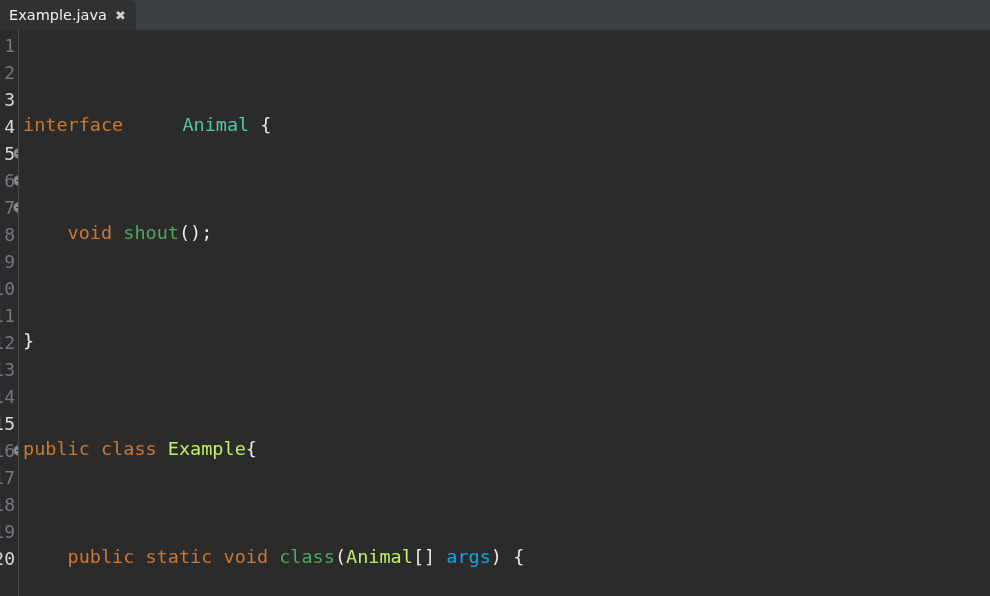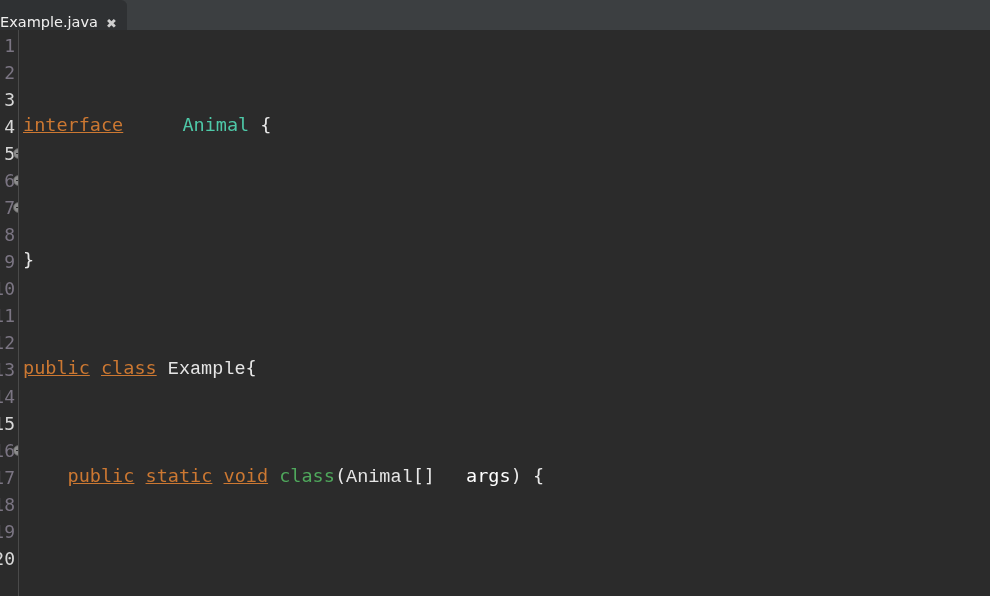--- a/index.html
+++ b/index.html
@@ -18,22 +18,22 @@
   #tabbar {
     height: 30px;
     background: #3c3f41;
     display: flex;
     align-items: flex-end;
     position: relative;
   }
   .tab {
     height: 30px;
     display: flex;
-    align-items: flex-end;
-    padding: 0 10px 0 0;
+    align-items: center;
+    padding: 0 10px 0 9px;
     font-family: "DejaVu Sans", sans-serif;
     font-size: 14.5px;
     color: #d6d6d6;
     white-space: nowrap;
     box-sizing: border-box;
   }
   .tab.active {
     background: #2f3133;
     color: #f0f0f0;
     border-top-right-radius: 6px;
@@ -133,26 +133,26 @@
     color: #a9b7c6;
   }
   .row {
     height: 27px;
     position: relative;
     padding-left: 4px;
     box-sizing: border-box;
   }
 
   
-  .kw   { color: #cc7832; text-decoration: underline; }
+  .kw   { color: #cc7832; }
   .tcls { color: #4ec9a8; margin-left: 48px; }
   .mth  { color: #4fa85c; }
   .pun  { color: #e8e8e8; }
-  .cls  { color: #e5e5e5; font-family: Liberation Mono, monospace; }
-  .var  { color: #ffffff; margin-left: 20px; }
+  .cls  { color: #bef264; }
+  .var  { color: #0ea5e9; }
 </style>
 </head>
 <body>
 
 <div id="tabbar">
 
   <div class="tab active">
     <span>Example.java</span>
     <span class="closex">✖</span>
   </div>
@@ -188,20 +188,21 @@
     <div class="fold" style="top:118px"></div>
     <div class="fold" style="top:145px"></div>
     <div class="fold" style="top:172px"></div>
     <div class="fold" style="top:415px"></div>
   </div>
 
   <div id="code">
 
     <div class="row"><span class="kw">interface</span> <span class="tcls">Animal</span> <span class="pun">{</span></div>
 
+    <div class="row">    <span class="kw">void</span> <span class="mth">shout</span><span class="pun">();</span></div>
 
     <div class="row"><span class="pun">}</span></div>
 
     <div class="row"><span class="kw">public</span> <span class="kw">class</span> <span class="cls">Example</span><span class="pun">{</span></div>
 
     <div class="row">    <span class="kw">public</span> <span class="kw">static</span> <span class="kw">void</span> <span class="mth">class</span><span class="pun">(</span><span class="cls">Animal</span><span class="pun">[] </span><span class="var">args</span><span class="pun">) {</span></div>
 
     
 
     

